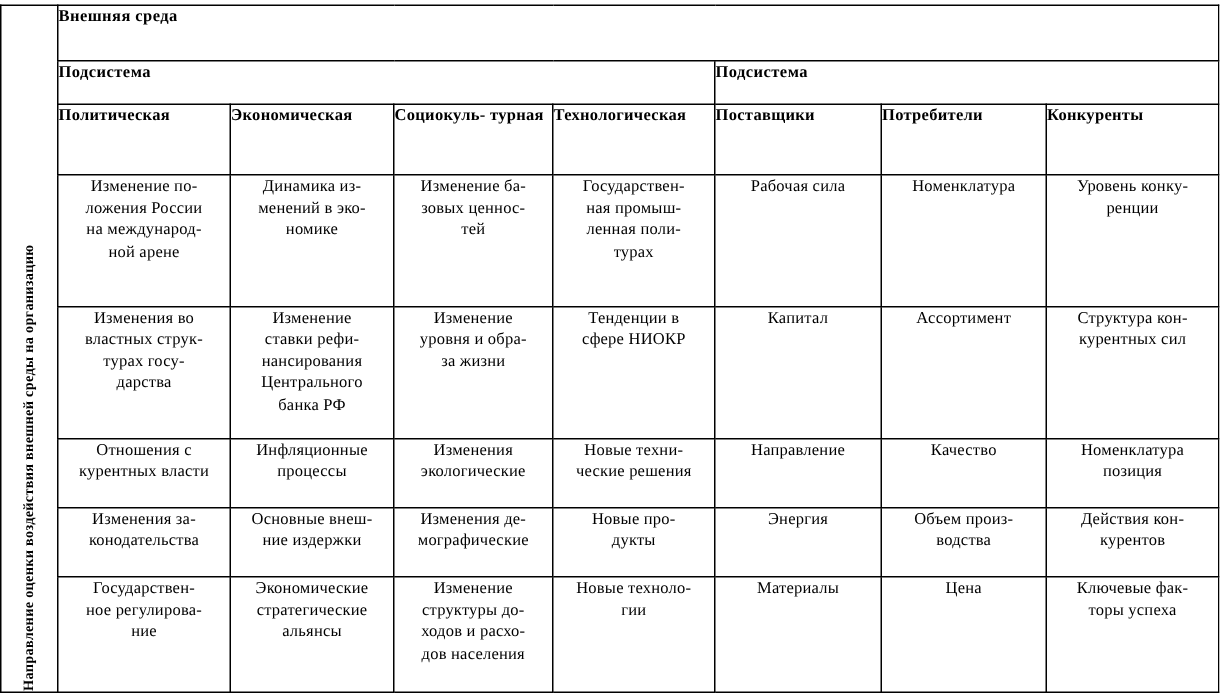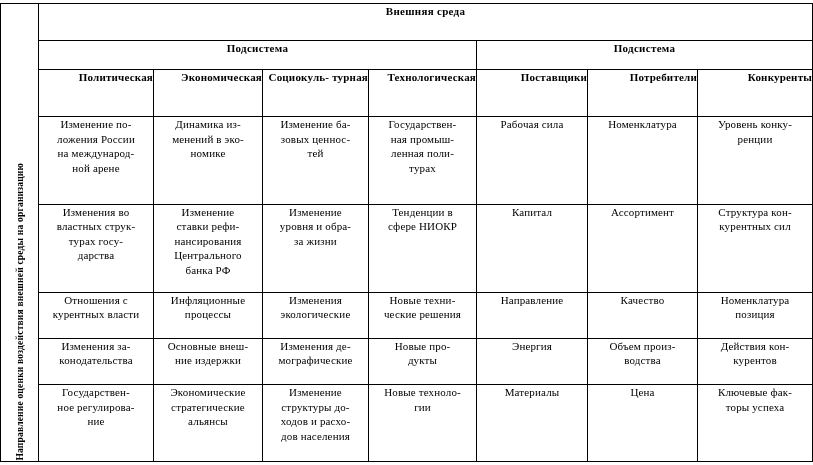--- a/index.html
+++ b/index.html
@@ -61,28 +61,27 @@
   table.matrix td {
     border: 1px solid #000;
     padding: 0;
     vertical-align: top;
     font-size: 11px;
     line-height: 14.5px;
   }
 
   
   td.band {
-    text-align: center;
     vertical-align: middle;
     font-weight: bold;
     font-size: 11.5px;
     letter-spacing: 0.3px;
   }
   td.colhead {
-    text-align: right;
+    text-align: left;
     vertical-align: middle;
     font-weight: bold;
     font-size: 10.5px;
     letter-spacing: 0.2px;
     padding: 2px 3px;
     line-height: 13px;
   }
   td.cell {
     padding: 7px 7px 4px 8px;
     text-align: center;

